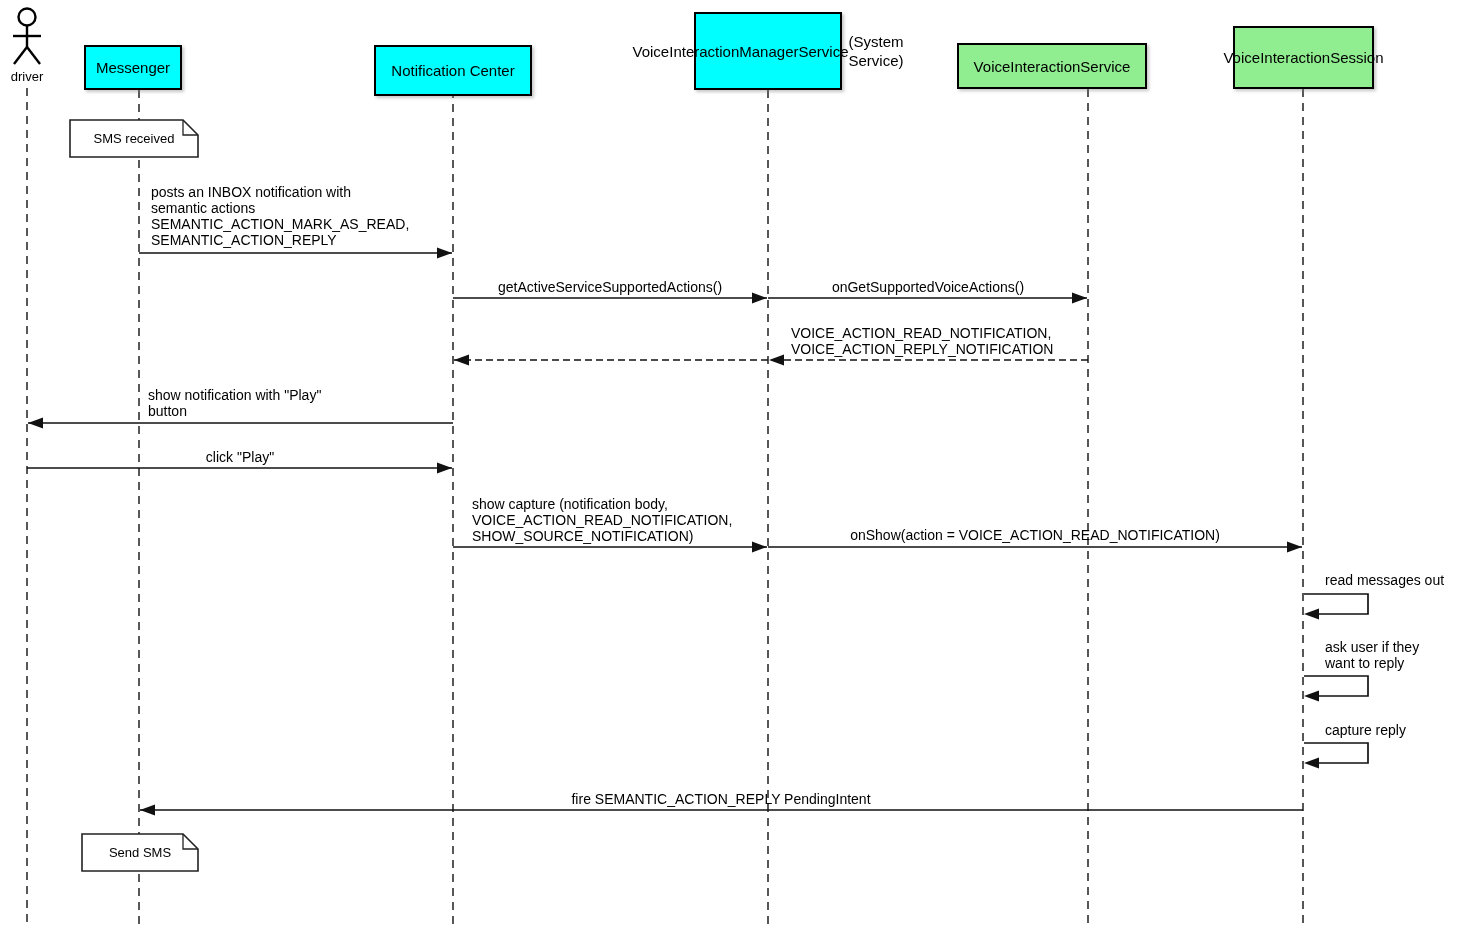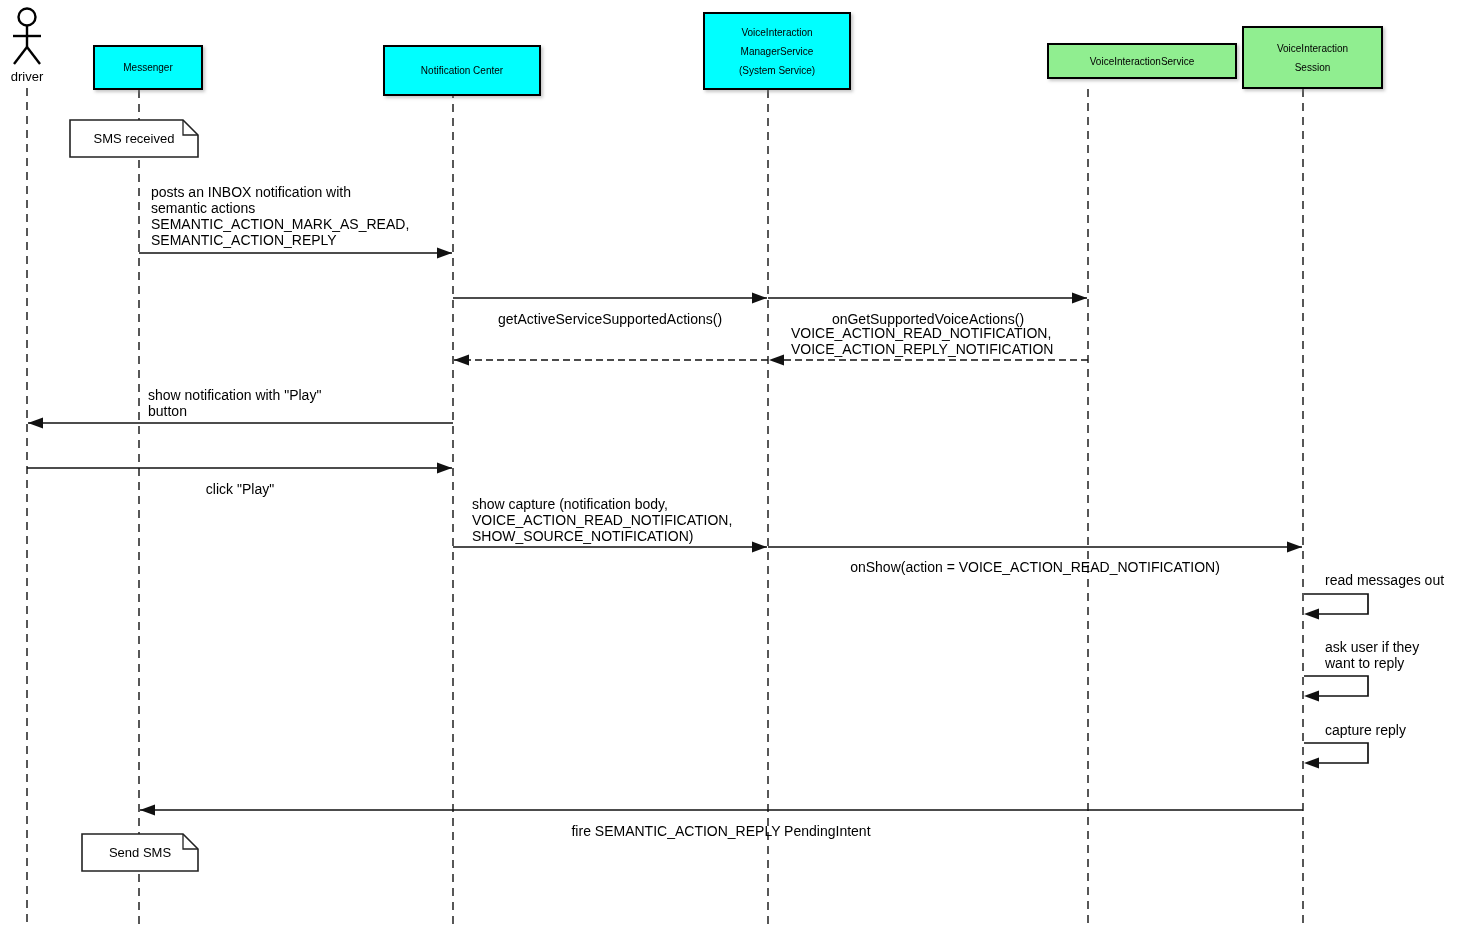--- a/index.html
+++ b/index.html
@@ -11,27 +11,26 @@
   #labels-layer{position:absolute;left:0;top:0;width:100%;height:100%;z-index:2;pointer-events:none;}
   .lifeline{stroke:#2e2e2e;stroke-width:1.6;stroke-dasharray:8 6;fill:none;}
   .actor-stroke{stroke:#000;stroke-width:2.4;fill:none;}
   .msgline{stroke:#111;stroke-width:1.7;fill:none;}
   .msgline.dashed{stroke-dasharray:7 4;}
   .arrowhead{fill:#111;stroke:none;}
   .note-shape{fill:#ffffff;stroke:#222;stroke-width:1.6;}
   .note-fold{fill:none;stroke:#222;stroke-width:1.3;}
   .participant{
     position:absolute;box-sizing:border-box;border:2.4px solid #000;
-    display:flex;flex-direction:column;align-items:center;justify-content:center;
-    font-size:10px;line-height:19px;text-align:center;
+    display:flex;flex-direction:row;align-items:center;justify-content:center;
+    font-size:15px;line-height:19px;text-align:center;
     box-shadow:2px 2px 3px rgba(130,130,130,0.45);
-    margin-left:9px;
   }
   .msg-label{position:absolute;font-size:14px;line-height:16px;white-space:nowrap;color:#000;}
-  .msg-label.center{transform:translateX(-50%);text-align:center;margin-top:32px;}
+  .msg-label.center{transform:translateX(-50%);text-align:center;}
   .note-label{position:absolute;display:flex;align-items:center;justify-content:center;font-size:13px;}
   .actor-name{position:absolute;transform:translateX(-50%);font-size:13px;}
 </style>
 </head>
 <body>
 
 <div class="canvas">
   <svg id="diagram-svg" width="1457" height="929">
       <line x1="139" y1="90" x2="139" y2="926" class="lifeline"></line>
       <line x1="453" y1="90" x2="453" y2="926" class="lifeline"></line>
@@ -116,32 +115,32 @@
       <div class="msg-label" style="left: 1325px; top: 572px;">
         <div>read messages out</div>
       </div>
       <div class="msg-label" style="left: 1325px; top: 639px;">
         <div>ask user if they</div>
         <div>want to reply</div>
       </div>
       <div class="msg-label" style="left: 1325px; top: 722px;">
         <div>capture reply</div>
       </div>
-      <div class="participant" style="left: 84px; top: 45px; width: 110px; height: 45px; background: rgb(0, 255, 255);">
+      <div class="participant" style="left: 84px; top: 45px; width: 98px; height: 45px; background: rgb(0, 255, 255);">
         <div>Messenger</div>
       </div>
       <div class="participant" style="left: 374px; top: 45px; width: 158px; height: 51px; background: rgb(0, 255, 255);">
         <div>Notification Center</div>
       </div>
       <div class="participant" style="left: 694px; top: 12px; width: 148px; height: 78px; background: rgb(0, 255, 255);">
         <div>VoiceInteraction</div>
         <div>ManagerService</div>
         <div>(System Service)</div>
       </div>
-      <div class="participant" style="left: 1038px; top: 43px; width: 190px; height: 36px; background: rgb(144, 238, 144);">
+      <div class="participant" style="left: 957px; top: 43px; width: 190px; height: 46px; background: rgb(144, 238, 144);">
         <div>VoiceInteractionService</div>
       </div>
       <div class="participant" style="left: 1233px; top: 26px; width: 141px; height: 63px; background: rgb(144, 238, 144);">
         <div>VoiceInteraction</div>
         <div>Session</div>
       </div>
     </div>
 </div>
 
 </body></html>

